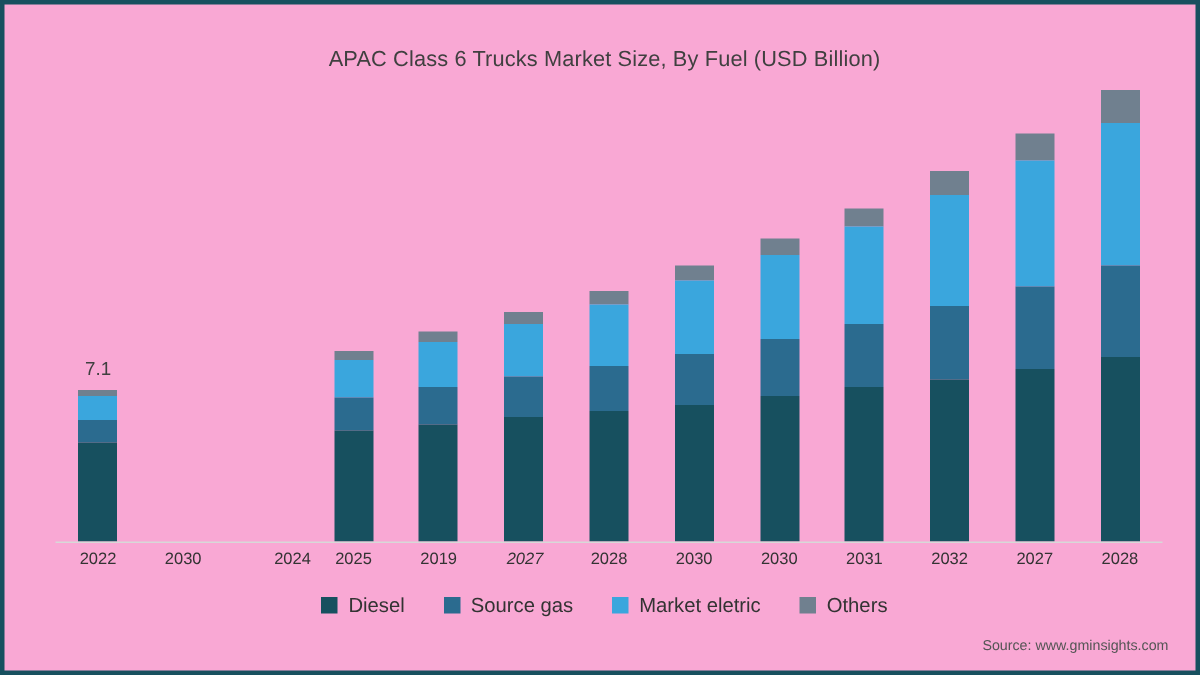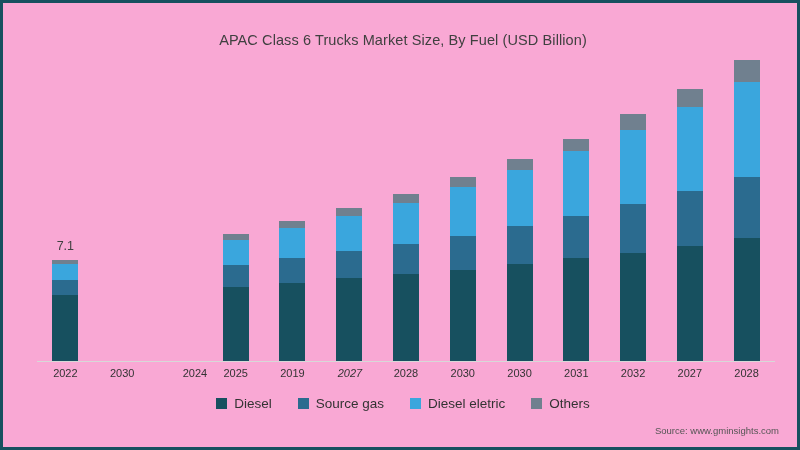--- a/index.html
+++ b/index.html
@@ -219,21 +219,21 @@
       <div class="legend-item">
         <span class="legend-swatch" style="background: rgb(23, 80, 95);"></span>
         <span class="legend-text">Diesel</span>
       </div>
       <div class="legend-item">
         <span class="legend-swatch" style="background: rgb(43, 107, 143);"></span>
         <span class="legend-text">Source gas</span>
       </div>
       <div class="legend-item">
         <span class="legend-swatch" style="background: rgb(58, 166, 221);"></span>
-        <span class="legend-text">Diesel eletric</span>
+        <span class="legend-text">Market eletric</span>
       </div>
       <div class="legend-item">
         <span class="legend-swatch" style="background: rgb(112, 128, 143);"></span>
         <span class="legend-text">Others</span>
       </div>
     </div>
 
   <div id="source">Source: www.gminsights.com</div>
 
 <div class="tick" style="left: 32.3846px;">2022</div>

